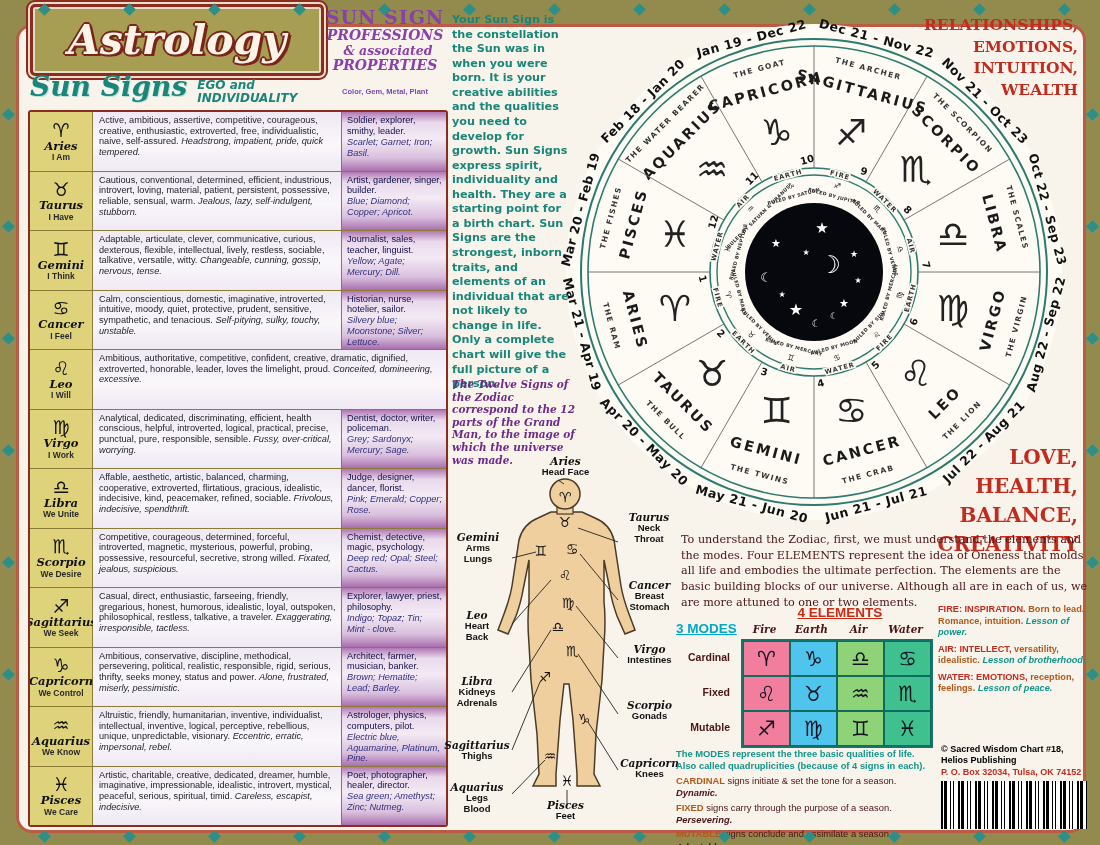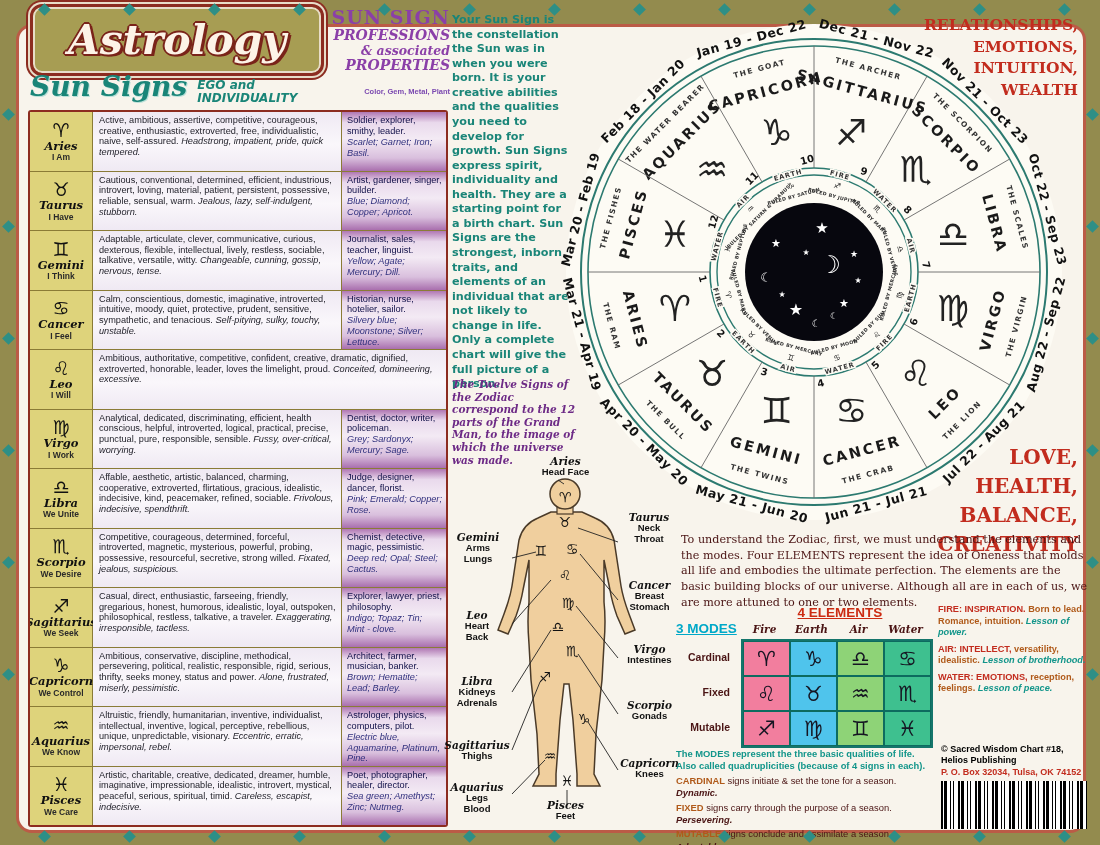--- a/index.html
+++ b/index.html
@@ -11,36 +11,36 @@
   .panel{
     position:absolute;left:16px;top:24px;right:14px;bottom:12px;
     background:#f8f4ec;border:3px solid #bb5b46;border-radius:16px;
     box-sizing:border-box;
   }
   .diamond{position:absolute;width:9px;height:9px;background:#2e8f86;transform:rotate(45deg);}
 
   
   .title-wrap{
     position:absolute;left:30px;top:4px;width:288px;height:66px;
-    background:#a79d53;border:3px solid #8c2c20;border-radius:12px;
+    background:#a79d53;border:3px solid #8c2c20;border-radius:5px;
     box-shadow:inset 0 0 0 2px #e8ddc8,0 0 0 2px #e8ddc8,0 0 0 4px #8c2c20;
     display:flex;align-items:center;justify-content:center;
   }
   .title-text{
     font-family:"DejaVu Serif",serif;font-style:italic;font-weight:bold;font-size:41px;
     color:#fdf3e7;
     text-shadow:-2px 0 #7a241a,2px 0 #7a241a,0 -2px #7a241a,0 2px #7a241a,
       -1px -1px #7a241a,1px 1px #7a241a,1px -1px #7a241a,-1px 1px #7a241a,3px 2px 0 #7a241a;
   }
 
   .sunsigns{position:absolute;left:30px;top:70px;display:flex;gap:10px;align-items:flex-start;}
   .sunsigns-title{font-family:"DejaVu Serif",serif;font-style:italic;font-weight:bold;font-size:28px;color:#1a8578;text-shadow:1px 1px 0 #b9e0d8;}
   .sunsigns-sub{font-size:12px;font-weight:bold;font-style:italic;color:#1a8578;line-height:1.05;margin-top:9px;font-family:"DejaVu Sans",sans-serif;}
 
-  .prof-header{position:absolute;left:320px;top:6px;width:130px;text-align:right;color:#8b3fa8;}
+  .prof-header{position:absolute;left:320px;top:6px;width:130px;text-align:center;color:#8b3fa8;}
   .ph1{font-family:"DejaVu Serif",serif;font-weight:bold;font-size:19px;letter-spacing:1px;}
   .ph2{font-family:"DejaVu Serif",serif;font-style:italic;font-weight:bold;font-size:14px;line-height:1.12;}
   .ph3{font-family:"DejaVu Serif",serif;font-style:italic;font-weight:bold;font-size:12.5px;line-height:1.12;padding-left:6px;}
   .ph-note{font-size:7.5px;font-weight:bold;margin-top:14px;color:#7b49b0;}
 
   
   #sign-table{
     position:absolute;left:28px;top:110px;width:420px;height:717px;
     display:flex;flex-direction:column;border:2px solid #8c2c20;border-radius:3px;
     overflow:hidden;box-sizing:border-box;background:#fff;
@@ -190,21 +190,21 @@
       <div class="c-traits"><span class="tr">Affable, aesthetic, artistic, balanced, charming, cooperative, extroverted, flirtatious, gracious, idealistic, indecisive, kind, peacemaker, refined, sociable. </span><span class="neg">Frivolous, indecisive, spendthrift.</span></div>
       <div class="c-prof"><span class="pf">Judge, designer, dancer, florist.</span><br><span class="pp">Pink; Emerald; Copper; Rose.</span></div>
     </div>
     <div class="row">
       <div class="c-sign">
         <span class="glyph">♏</span>
         <span class="sname">Scorpio</span>
         <span class="motto">We Desire</span>
       </div>
       <div class="c-traits"><span class="tr">Competitive, courageous, determined, forceful, introverted, magnetic, mysterious, powerful, probing, possessive, resourceful, secretive, strong willed. </span><span class="neg">Fixated, jealous, suspicious.</span></div>
-      <div class="c-prof"><span class="pf">Chemist, detective, magic, pessimistic.</span><br><span class="pp">Deep red; Opal; Steel; Cactus.</span></div>
+      <div class="c-prof"><span class="pf">Chemist, detective, magic, psychology.</span><br><span class="pp">Deep red; Opal; Steel; Cactus.</span></div>
     </div>
     <div class="row">
       <div class="c-sign">
         <span class="glyph">♐</span>
         <span class="sname">Sagittarius</span>
         <span class="motto">We Seek</span>
       </div>
       <div class="c-traits"><span class="tr">Casual, direct, enthusiastic, farseeing, friendly, gregarious, honest, humorous, idealistic, loyal, outspoken, philosophical, restless, talkative, a traveler. </span><span class="neg">Exaggerating, irresponsible, tactless.</span></div>
       <div class="c-prof"><span class="pf">Explorer, lawyer, priest, philosophy.</span><br><span class="pp">Indigo; Topaz; Tin; Mint - clove.</span></div>
     </div>

